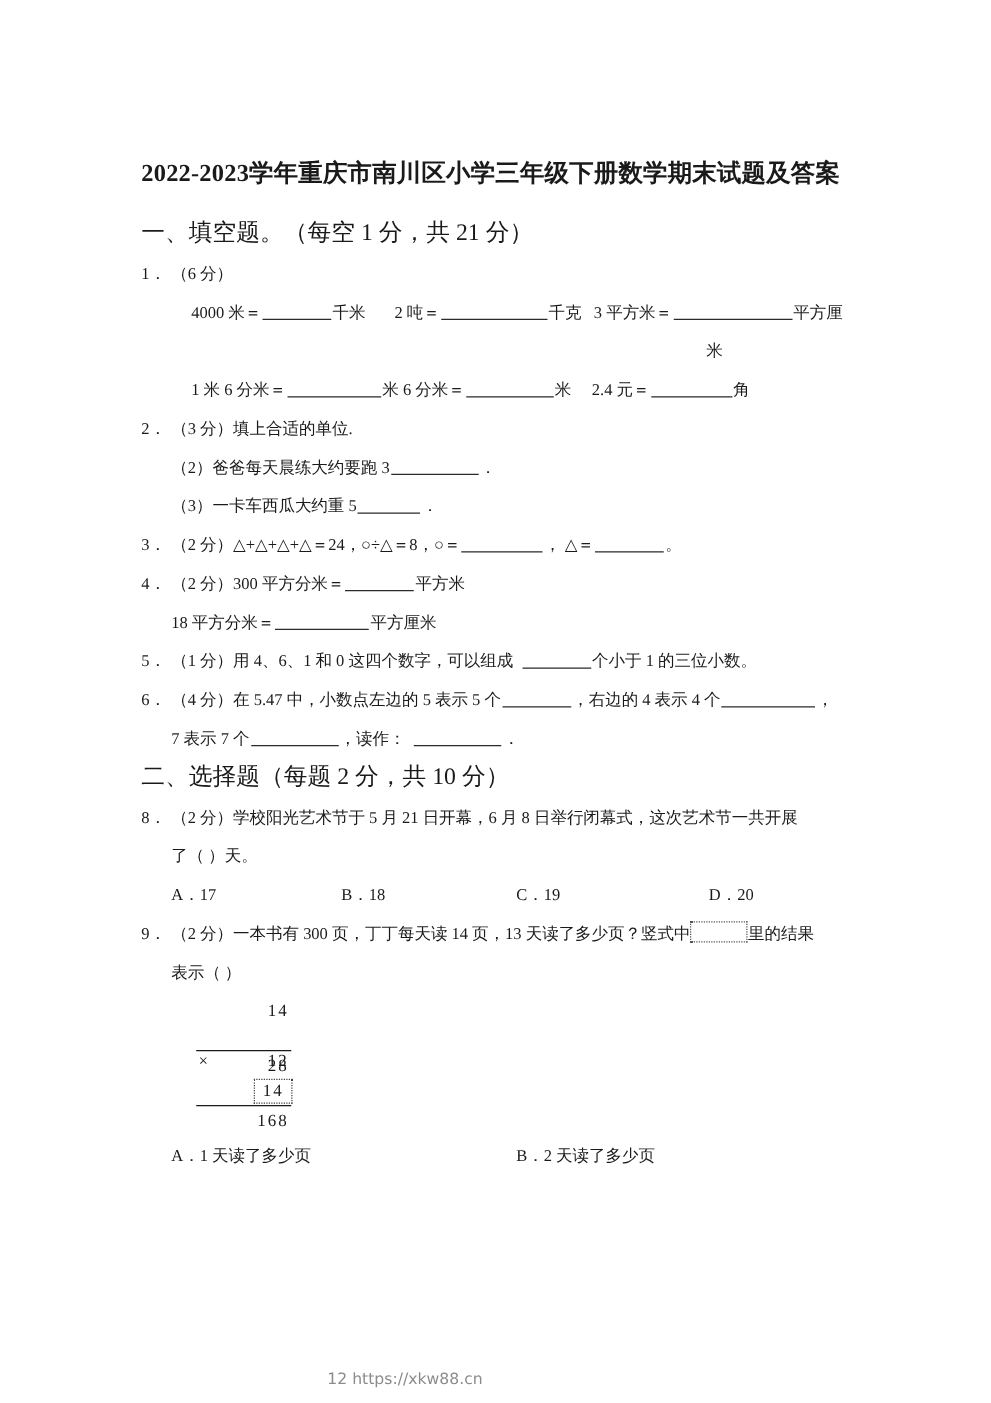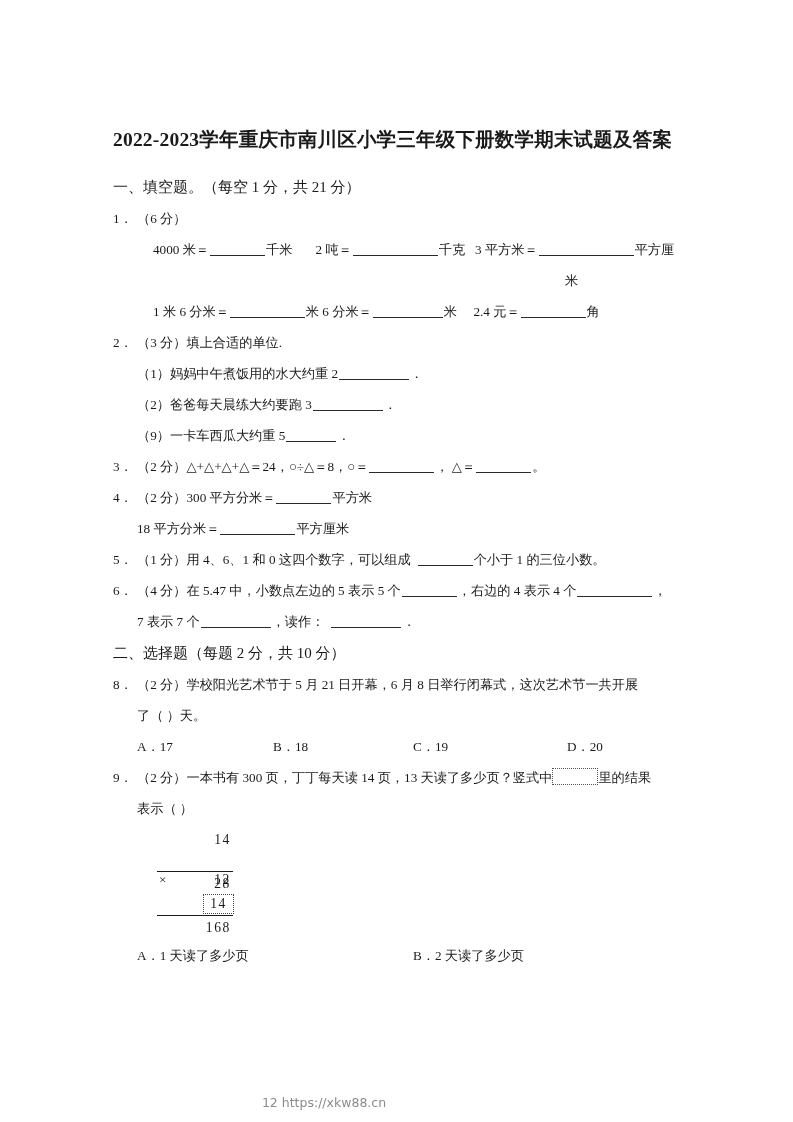--- a/index.html
+++ b/index.html
@@ -35,21 +35,21 @@
     font-size: 19.5px;
     font-weight: bold;
     line-height: 34px;
     letter-spacing: 0.2px;
     margin: 0 0 14px 0;
     text-align: left;
   }
 
   
   .section-header {
-    font-size: 15px;
+    font-size: 19px;
     line-height: 32px;
     margin: 0;
     white-space: nowrap;
   }
   .q {
     font-size: 13.2px;
     line-height: 31px;
     position: relative;
   }
   .q-line {
@@ -209,27 +209,24 @@
         &nbsp;&nbsp;&nbsp;
         <span>2.4 元＝</span><span class="blank b65"></span><span>角</span>
       </span>
     </div>
 
     <div class="q">
       <span class="q-line">
         <span class="q-num">2．</span><span>（3 分）</span><span>填上合适的单位.</span>
       </span>
       <span class="q-line indent1">
-        <span>（1）妈妈中午煮饭用的水大约重 2</span><span class="blank b70"></span><span>．</span>
-      </span>
-      <span class="q-line indent1">
         <span>（2）爸爸每天晨练大约要跑 3</span><span class="blank b70"></span><span>．</span>
       </span>
       <span class="q-line indent1">
-        <span>（9）一卡车西瓜大约重 5</span><span class="blank b50"></span><span>．</span>
+        <span>（3）一卡车西瓜大约重 5</span><span class="blank b50"></span><span>．</span>
       </span>
     </div>
 
     <div class="q">
       <span class="q-line">
         <span class="q-num">3．</span><span>（2 分）</span><span>△+△+△+△＝24，○÷△＝8，○＝</span><span class="blank b65"></span><span>，  △＝</span><span class="blank b55"></span><span>。</span>
       </span>
     </div>
 
     <div class="q">

